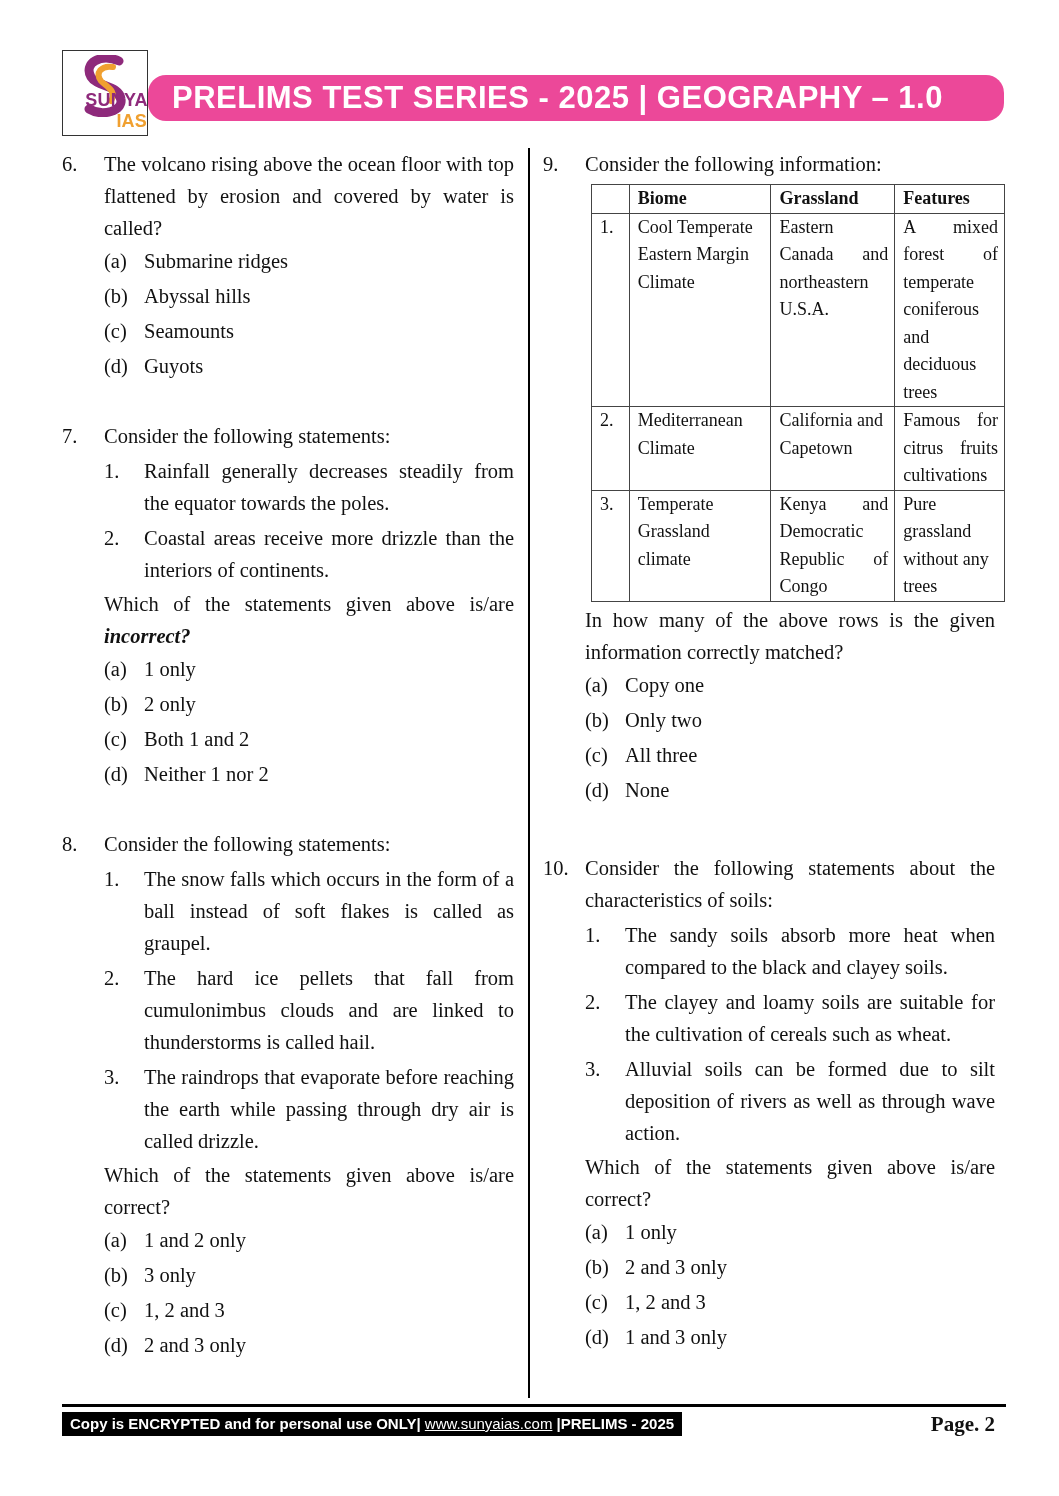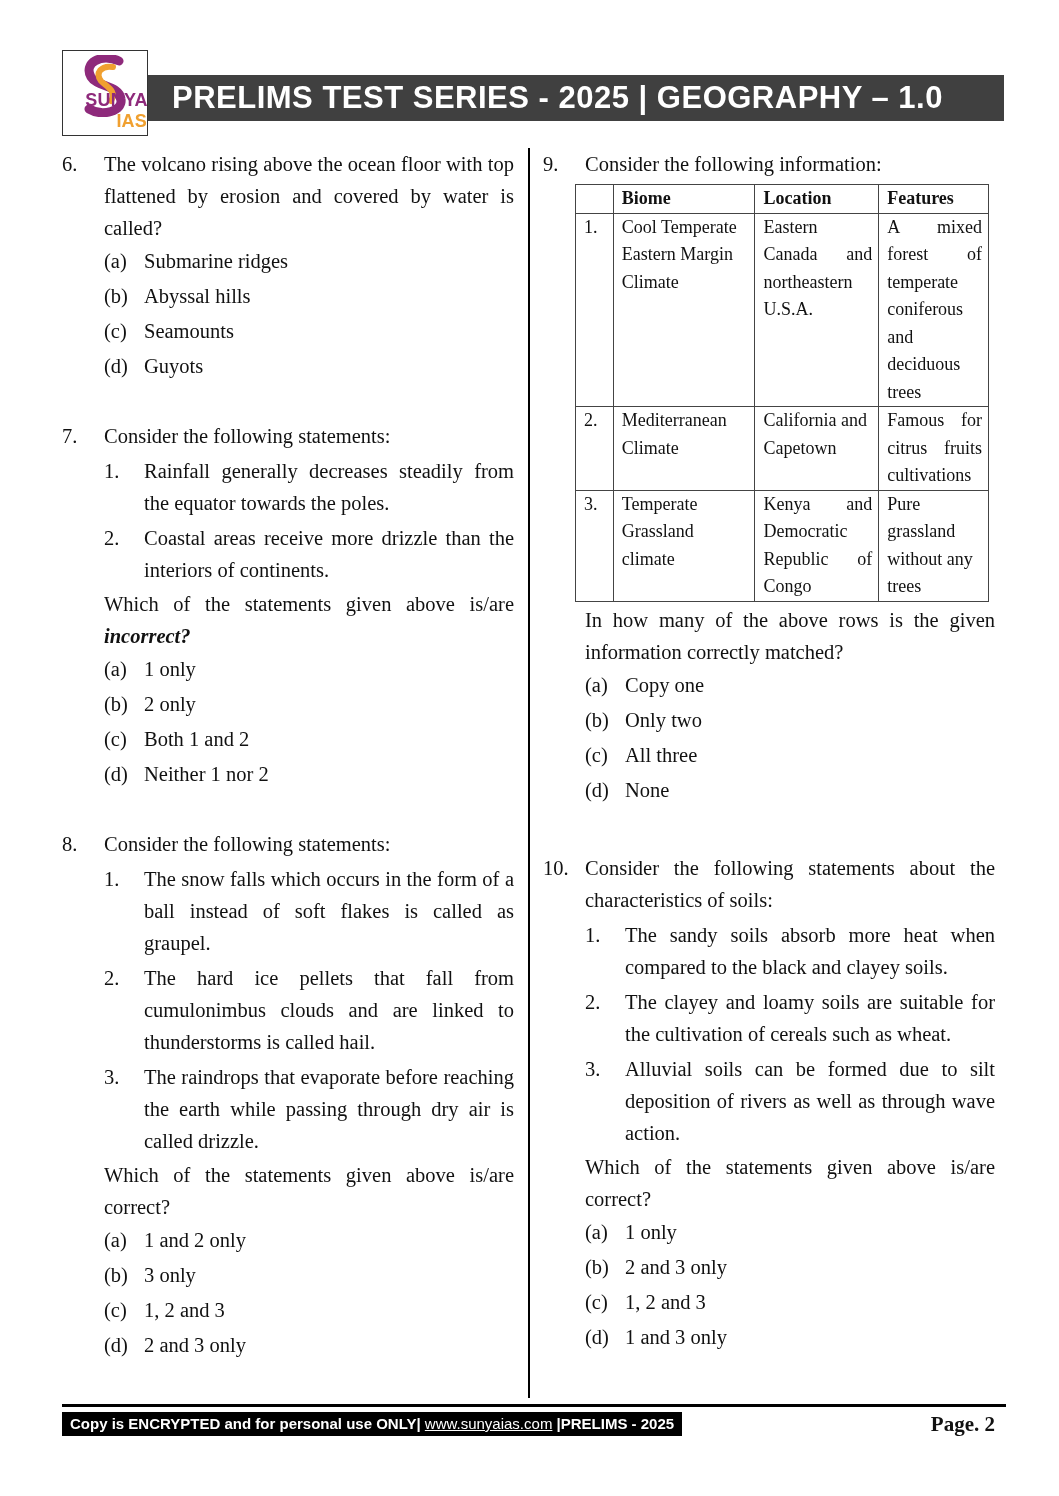--- a/index.html
+++ b/index.html
@@ -3,35 +3,35 @@
 <meta charset="utf-8">
 <style>
   html, body { margin:0; padding:0; background:#fff; }
   body { width:1059px; height:1496px; position:relative; overflow:hidden; font-family:"Liberation Serif", serif; color:#111; }
   .header { position:absolute; left:62px; top:50px; width:942px; height:88px; }
   .logo { position:absolute; left:0; top:0; width:86px; height:86px; border:1px solid #333; background:#fff; box-sizing:border-box; }
   .logo svg { position:absolute; left:16px; top:4px; }
   .logo-text { position:absolute; left:0; right:0; bottom:3px; text-align:right; font-family:"Liberation Sans", sans-serif; font-size:18px; font-weight:bold; letter-spacing:0.2px; }
   .logo-text .a { color:#8e2a7b; }
   .logo-text .b { color:#f0a030; }
-  .title-bar { position:absolute; left:86px; top:25px; width:856px; height:46px; background:#404040; color:#fff; font-family:"Liberation Sans", sans-serif; font-weight:bold; font-size:31px; line-height:46px; padding-left:24px; box-sizing:border-box; letter-spacing:0.5px; transform-origin:left; }
+  .title-bar { position:absolute; left:86px; top:25px; width:856px; height:46px; background:#ec4899; color:#fff; font-family:"Liberation Sans", sans-serif; font-weight:bold; font-size:31px; line-height:46px; padding-left:24px; box-sizing:border-box; letter-spacing:0.5px; transform-origin:left;border-radius:18px; }
   .col { position:absolute; top:148px; font-size:20.5px; line-height:32px; }
   .col.left { left:62px; width:452px; }
   .col.right { left:543px; width:452px; }
   .divider { position:absolute; left:528px; top:148px; width:2px; height:1250px; background:#000; }
   .q { position:relative; padding-left:42px; }
   .qnum { position:absolute; left:0; top:0; }
   .qtext { text-align:justify; }
   .opt { position:relative; padding-left:40px; line-height:35px; }
   .opt .ol { position:absolute; left:0; }
   .stmt { position:relative; padding-left:40px; text-align:justify; margin-top:3px; }
   .stmt .sn { position:absolute; left:0; }
   .ask { text-align:justify; margin-top:2px; }
   .gap { height:36px; }
-  table { border-collapse:collapse; width:414px; font-size:18px; line-height:27.5px; margin-left:32px; margin-top:4px; }
+  table { border-collapse:collapse; width:414px; font-size:18px; line-height:27.5px; margin-left:48px; margin-top:4px; }
   td, th { border:1.5px solid #444; vertical-align:top; padding:0 6px 0 8px; text-align:left; }
   th { font-weight:bold; }
   td.j { text-align:justify; text-align-last:justify; }
   .footer-line { position:absolute; left:62px; top:1404px; width:944px; height:3px; background:#000; }
   .footer { position:absolute; left:62px; top:1412px; height:24px; background:#000; color:#fff; font-family:"Liberation Sans", sans-serif; font-weight:bold; font-size:15px; line-height:24px; padding:0 8px; white-space:nowrap; }
   .footer a { color:#fff; font-weight:normal; text-decoration:underline; }
   .pageno { position:absolute; right:64px; top:1412px; font-family:"Liberation Serif", serif; font-weight:bold; font-size:21px; line-height:24px; }
 </style>
 </head>
 <body>
@@ -98,21 +98,21 @@
     <colgroup>
         <col style="width:38px">
         <col style="width:142px">
         <col style="width:124px">
         <col style="width:110px">
       </colgroup>
     <tbody>
         <tr>
       <th></th>
       <th>Biome</th>
-      <th>Location</th>
+      <th>Grassland</th>
       <th>Features</th>
     </tr>
     <tr>
       <td>1.</td>
       <td>Cool Temperate Eastern Margin Climate</td>
       <td class="j">Eastern Canada and northeastern U.S.A.</td>
       <td class="j">A mixed forest of temperate coniferous and deciduous trees</td>
     </tr>
     <tr>
       <td>2.</td>

